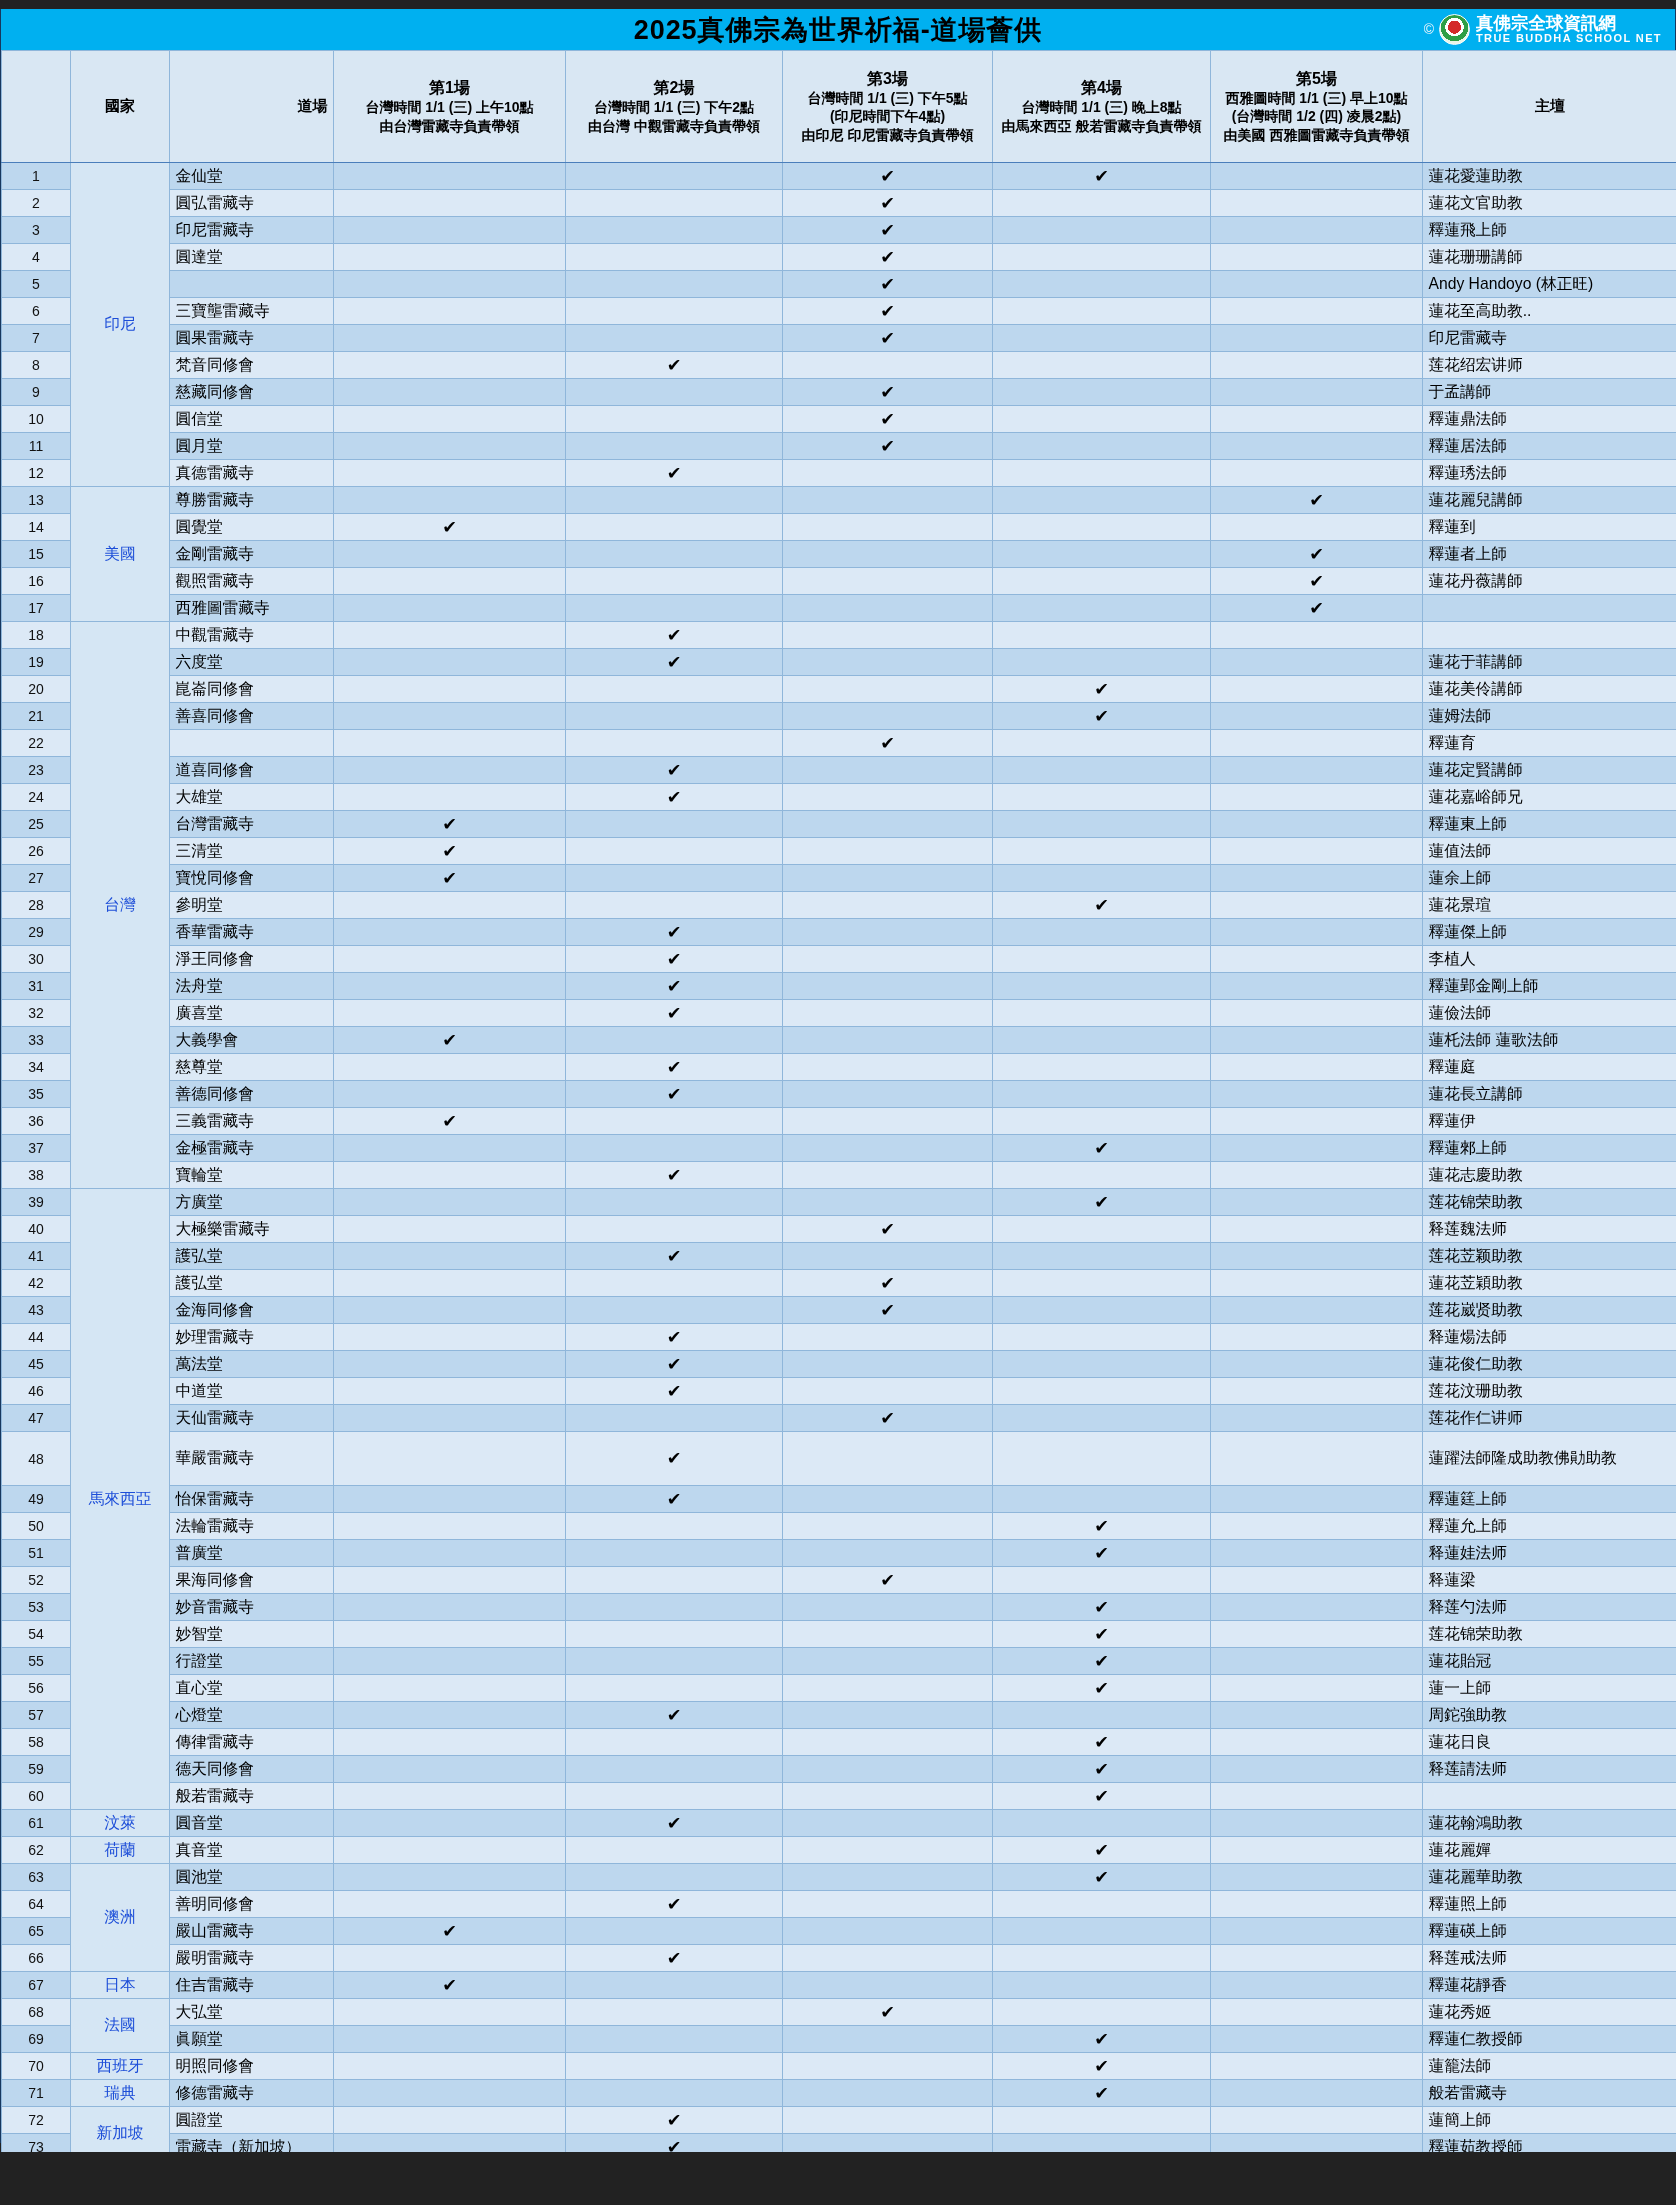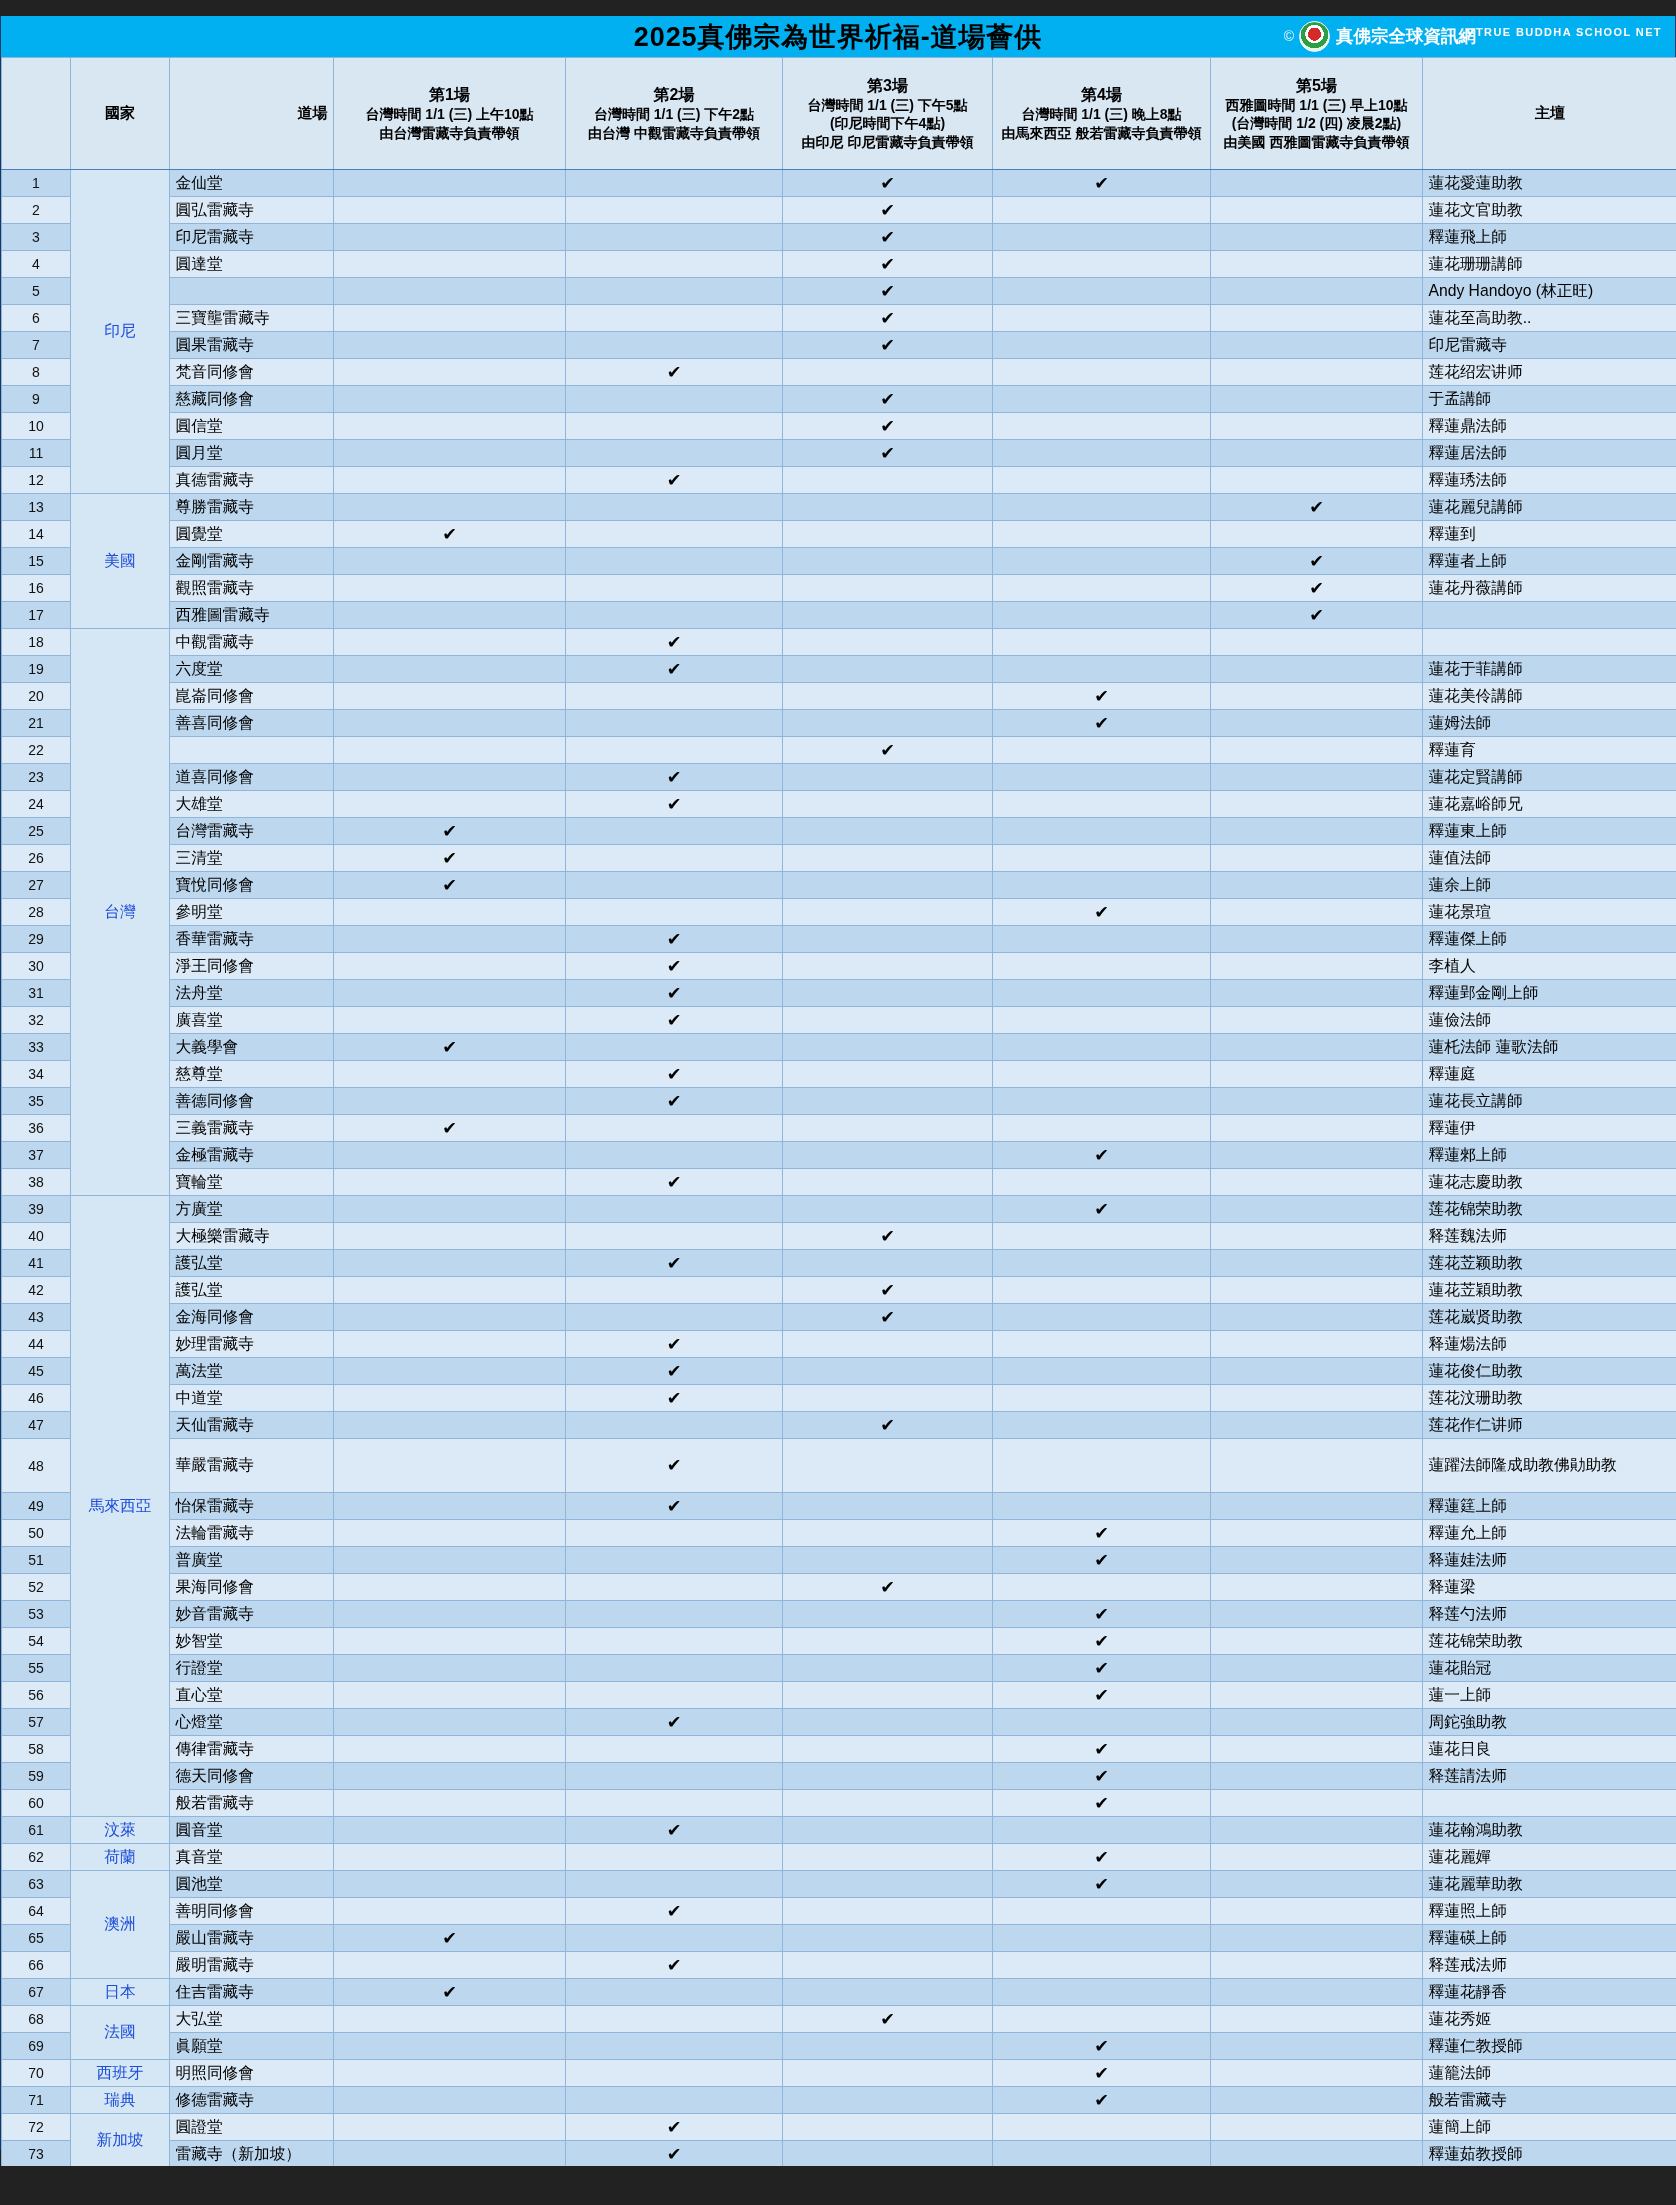--- a/index.html
+++ b/index.html
@@ -1,37 +1,37 @@
 <!DOCTYPE html>
 <html style="font-size:14.8px"><head>
 <meta charset="utf-8">
 <style>
   html,body{margin:0;padding:0;background:#222;}
   .page{
-    width:1676px;height:2134px;margin:16px auto;position:relative;
+    width:1676px;height:2134px;margin:9px auto;position:relative;
     background:#cfe0ef;font-family:"Liberation Sans","DejaVu Sans",sans-serif;
     box-sizing:border-box;border-left:1.8px solid #17375e;border-right:1.8px solid #17375e;
   }
   
   .titlebar{
     height:41px;background:#00b0f0;display:flex;align-items:center;justify-content:center;position:relative;
   }
   .titlebar .title{
     font-size:27px;font-weight:bold;color:#000;letter-spacing:0.9px;
   }
   .logo{
     position:absolute;right:13px;top:2.8px;display:flex;align-items:center;gap:5.5px;height:35px;
   }
   .logo .copy{color:#f2f7fb;font-size:14px;}
   .crest{
     width:31px;height:31px;border-radius:50%;
     background:radial-gradient(circle at 50% 42%, #d42a2a 0 6.5px, #fff 6.5px 9.2px, #2e9e45 9.2px 14px, #e8f6e9 14px);
     border:1.8px solid #fdfdfd;box-sizing:border-box;flex:0 0 auto;
   }
-  .logo .txt{display:flex;flex-direction:row;line-height:1.05;}
+  .logo .txt{display:flex;flex-direction:column;line-height:1.05;}
   .logo .l1{color:#fff;font-size:17.5px;font-weight:bold;font-family:"DejaVu Serif","Liberation Serif",serif;}
   .logo .l2{color:#fdfdfd;font-size:11px;letter-spacing:1.4px;font-weight:bold;}
   
   table{border-collapse:collapse;table-layout:fixed;width:1676px;background:#dce9f6;}
   col.c-num{width:69px;}  col.c-country{width:99px;} col.c-temple{width:164px;}
   col.c-s1{width:232px;} col.c-s2{width:217px;} col.c-s3{width:210px;}
   col.c-s4{width:218px;} col.c-s5{width:212px;} col.c-master{width:255px;}
   th,td{border:0.9px solid #8fb6da;padding:0 5.5px;overflow:hidden;}
   thead th{
     background:#d9e7f3;color:#000;vertical-align:middle;text-align:center;

